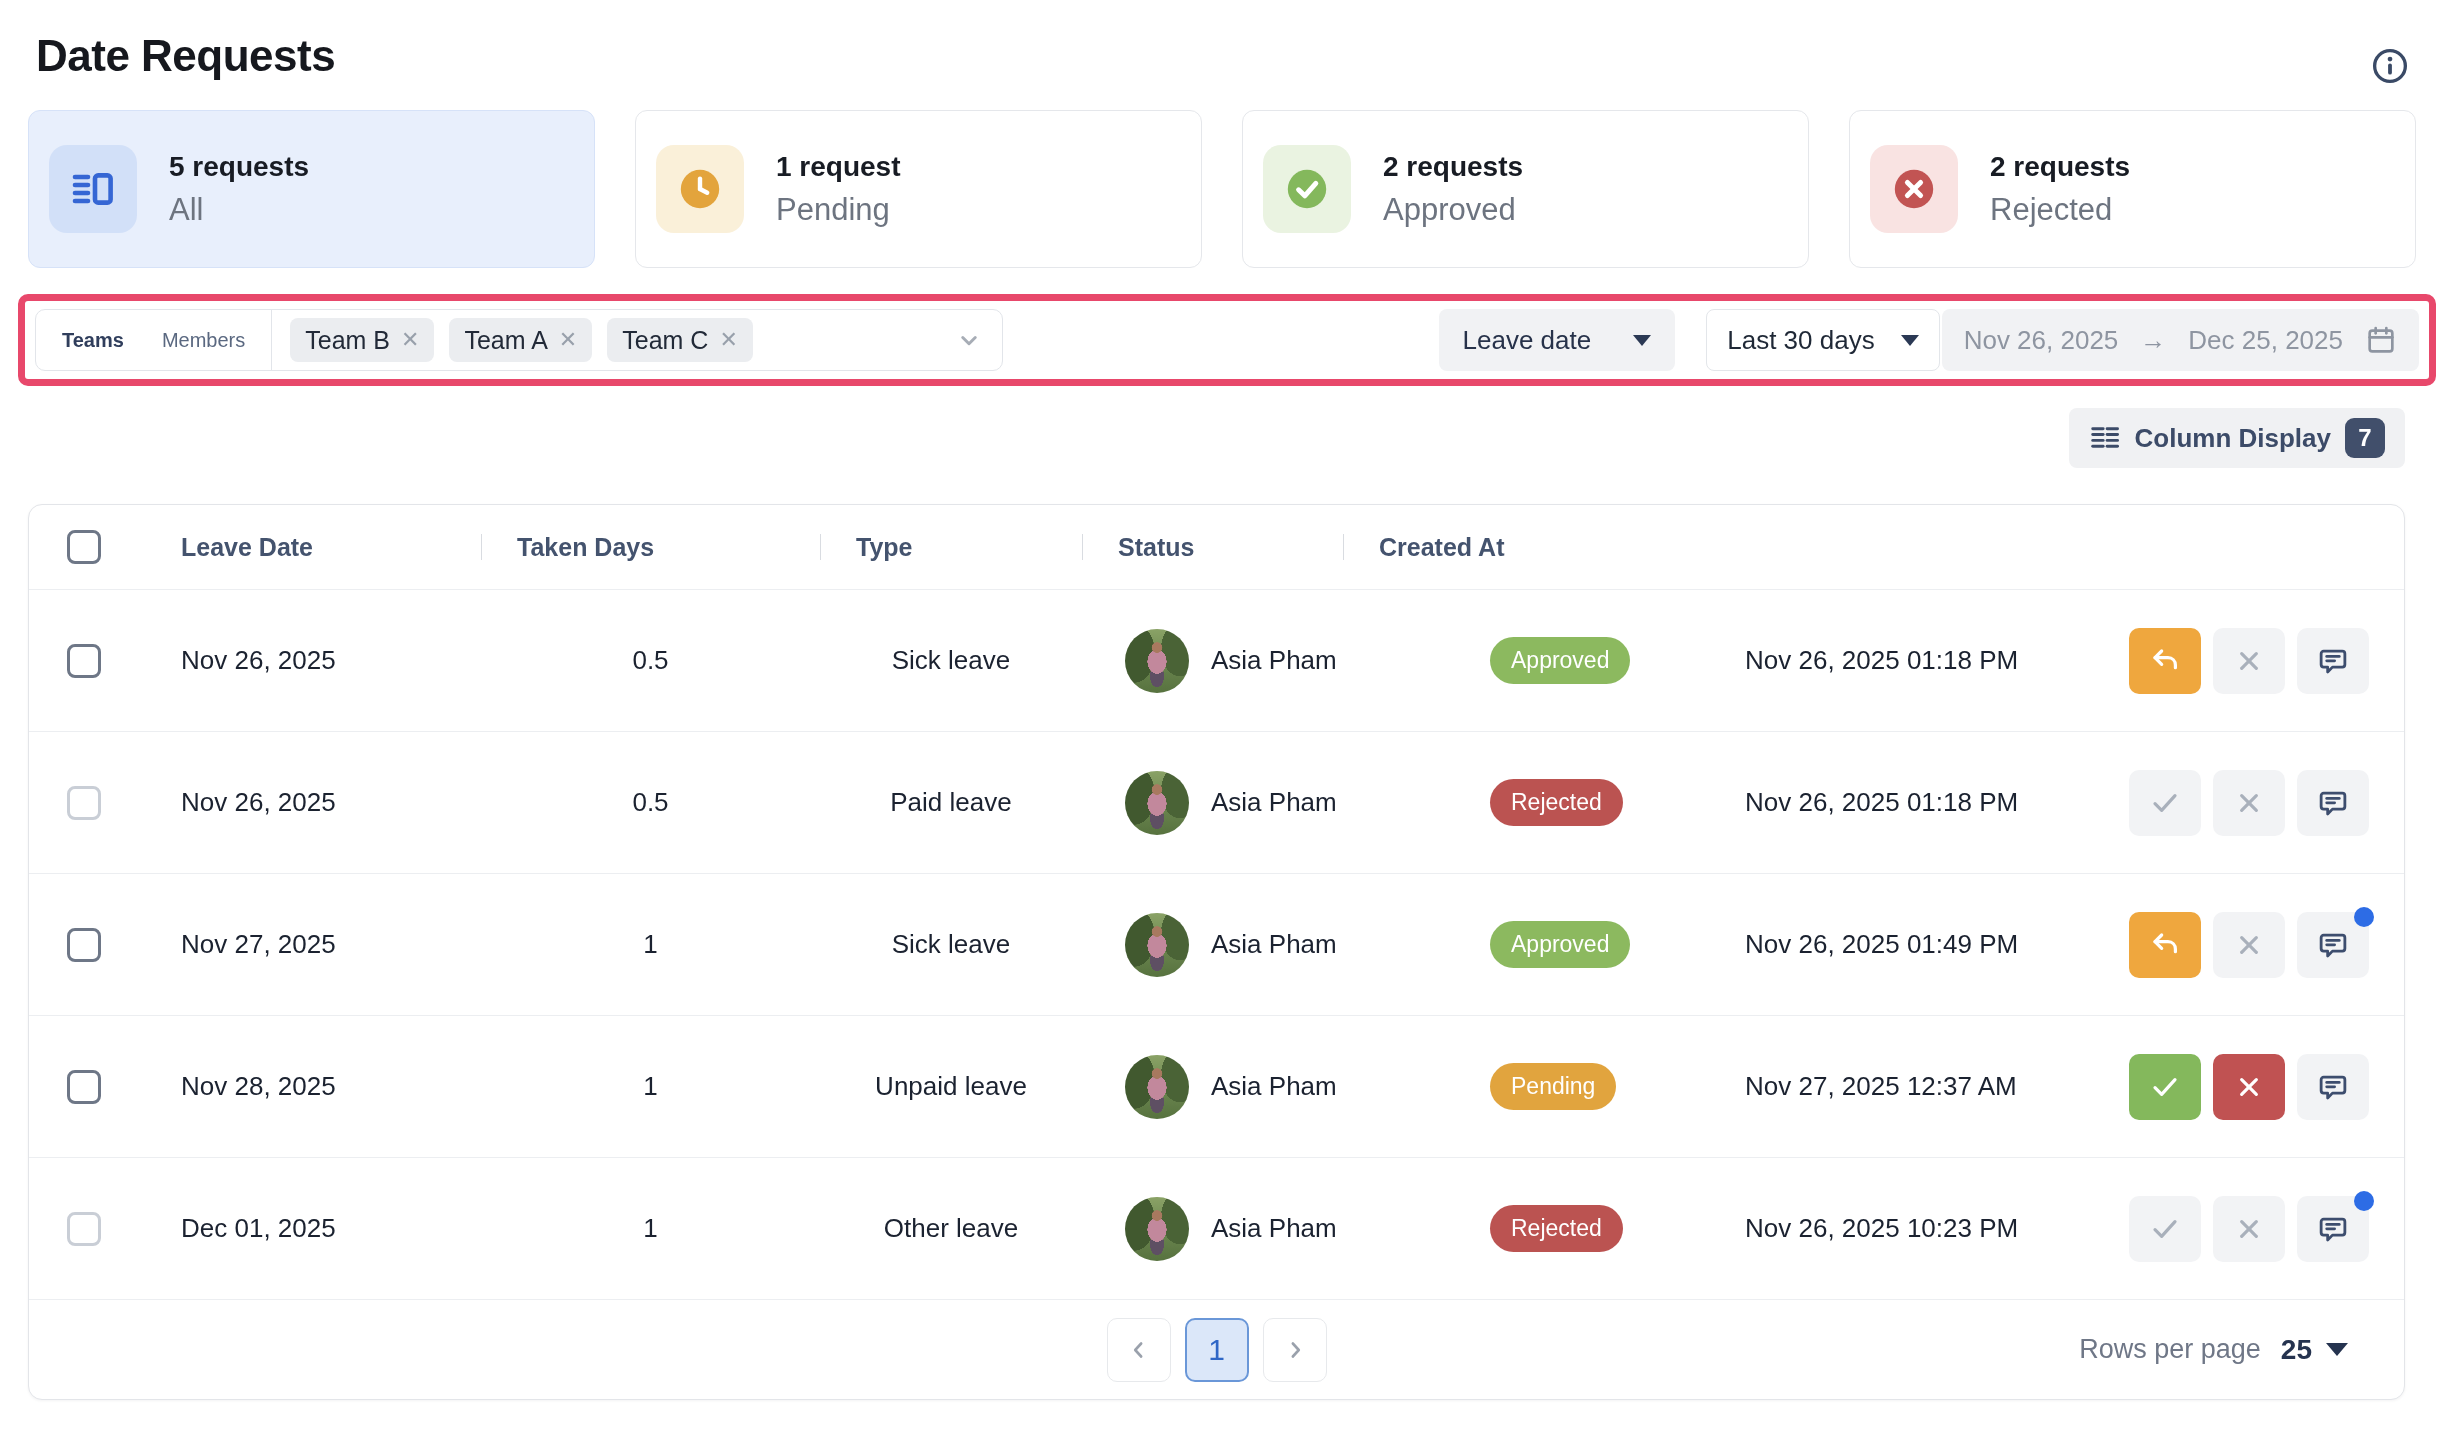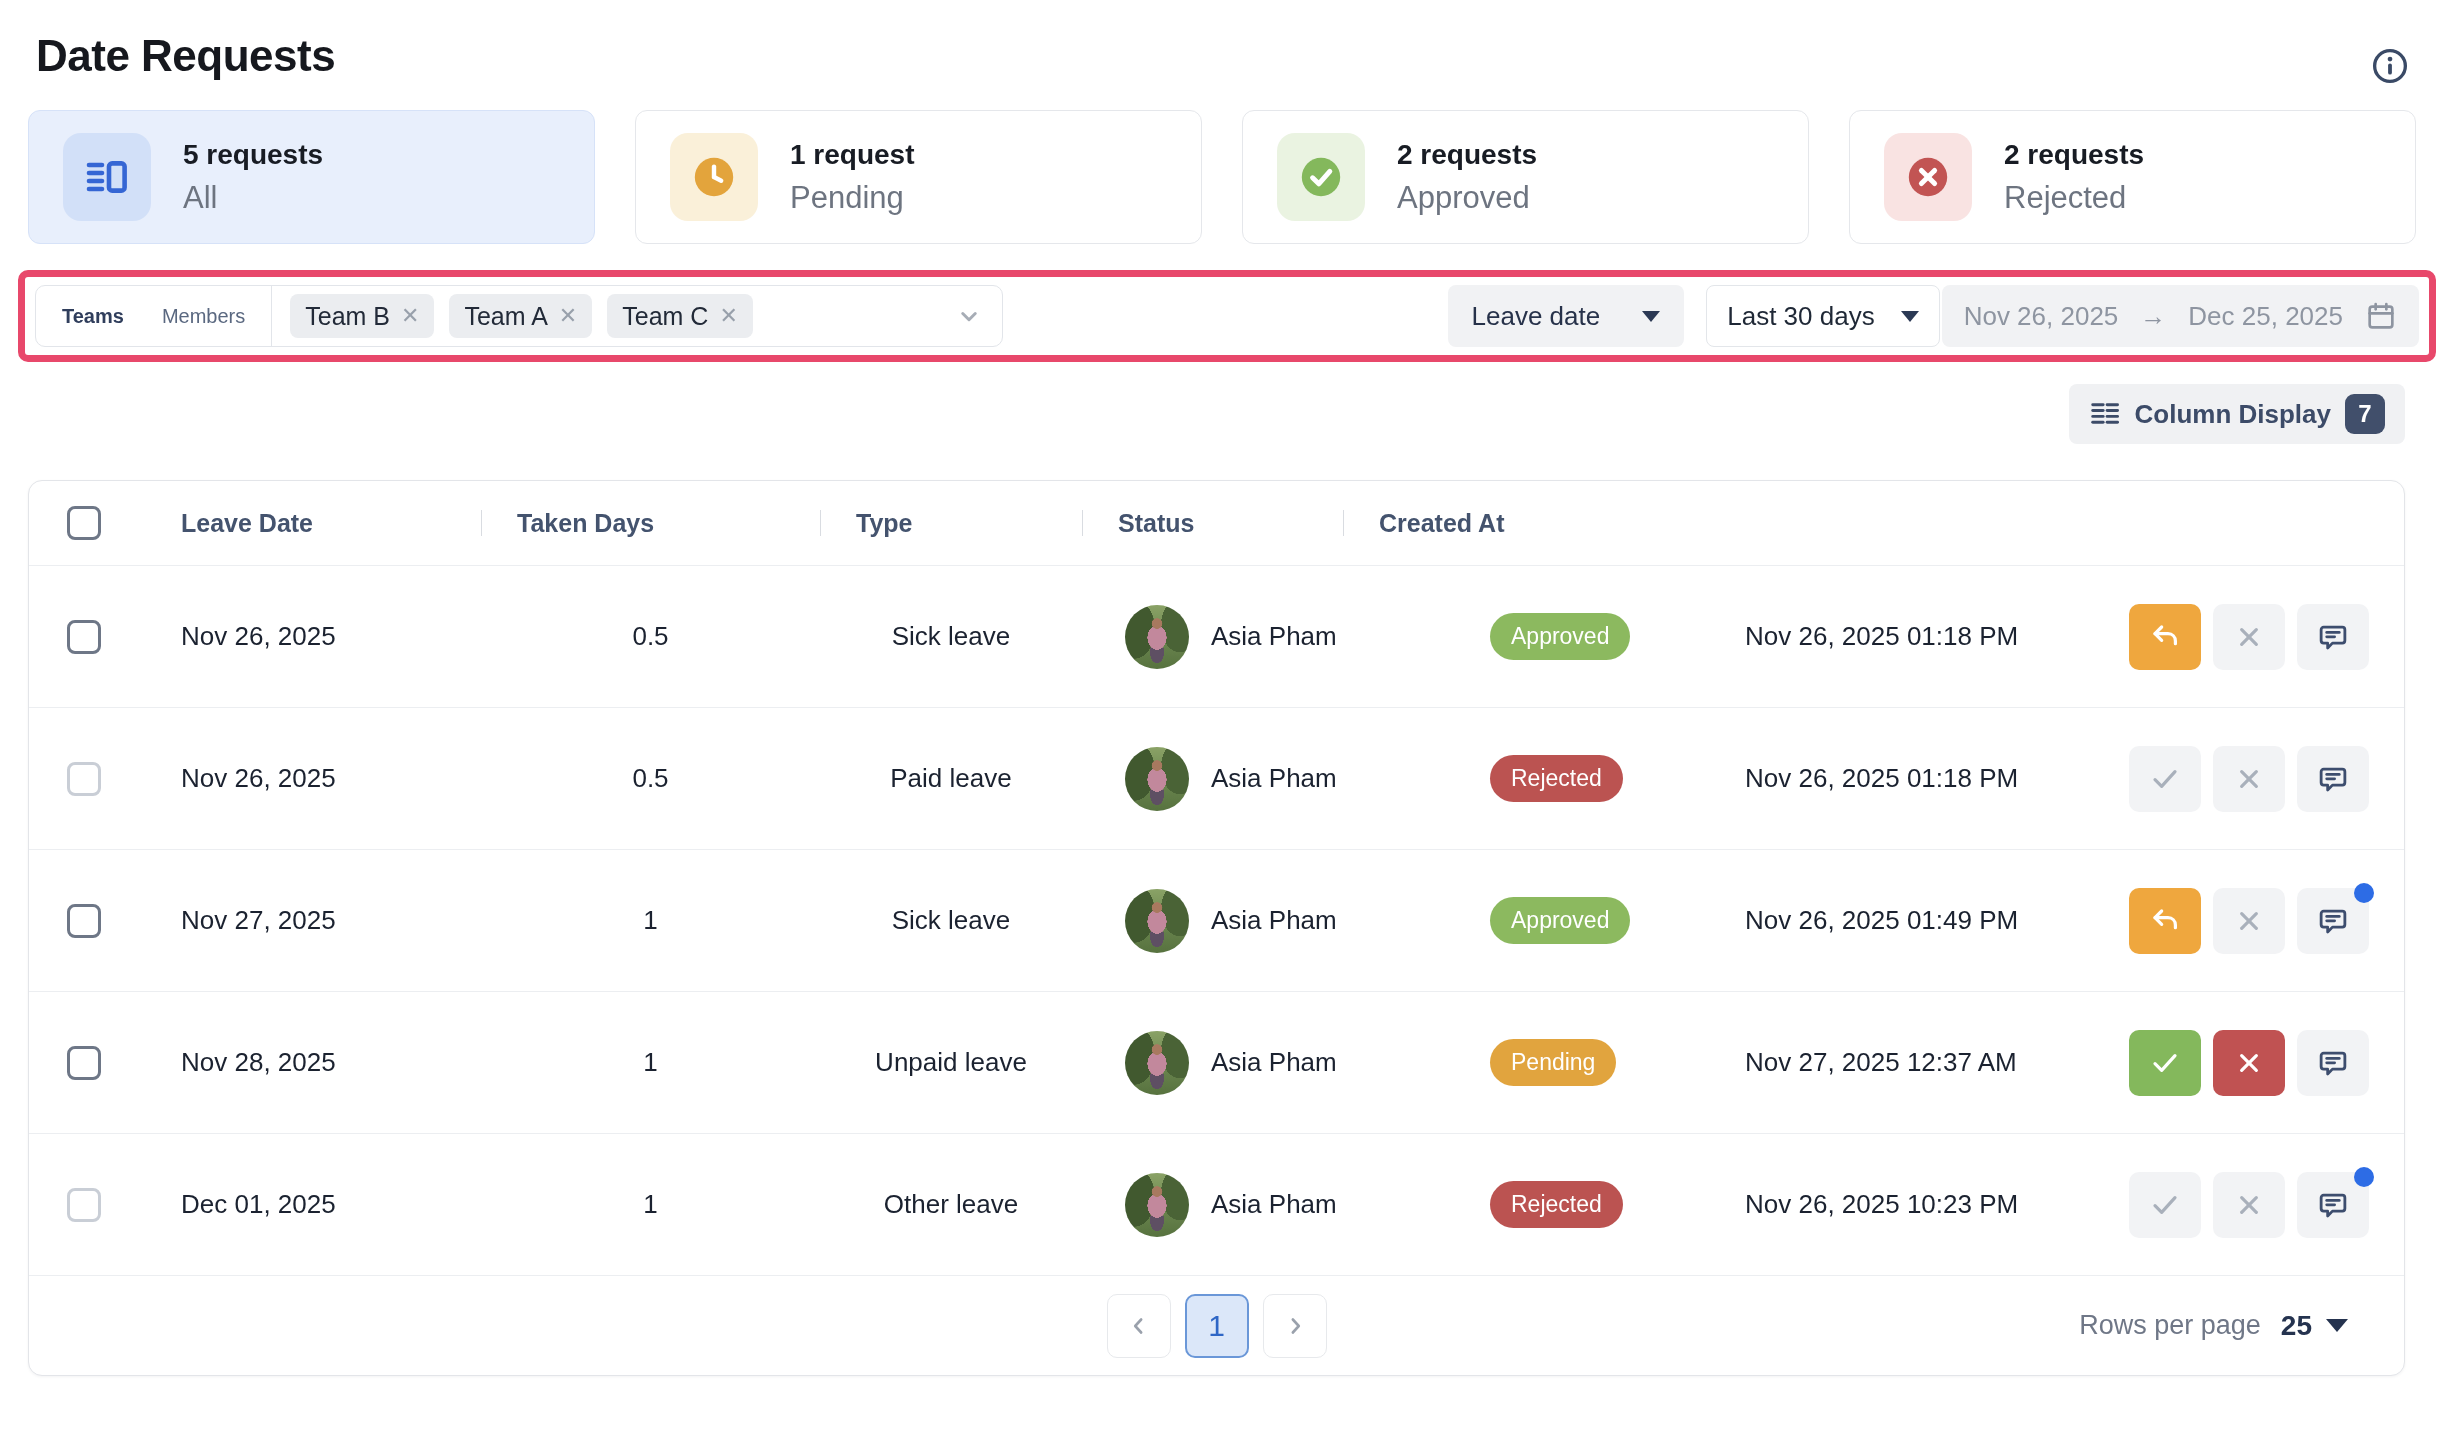--- a/index.html
+++ b/index.html
@@ -9,21 +9,21 @@
 
   .page { position:relative; width:2444px; height:1456px; }
 
   
   .page-head { padding: 28px 36px 0 36px; }
   .page-head h1 { font-size:44px; font-weight:700; color:#16181e; letter-spacing:-0.5px; line-height:56px; }
   .info-btn { position:absolute; top:46px; right:34px; width:40px; height:40px; display:flex; align-items:center; justify-content:center; }
 
   
   .cards { margin: 26px 28px 0 28px; display:grid; grid-template-columns: repeat(4,1fr); gap:40px; }
-  .card { height:134px; background:#fff; border:1px solid #e5e7eb; border-radius:12px; display:flex; align-items:center; padding-left:34px; gap:32px; text-align:left; }
+  .card { height:158px; background:#fff; border:1px solid #e5e7eb; border-radius:12px; display:flex; align-items:center; padding-left:20px; gap:32px; text-align:left; }
   .card.sel { background:#e8effc; border-color:#d6e2f8; }
   .card-icon { width:88px; height:88px; border-radius:18px; display:flex; align-items:center; justify-content:center; flex:0 0 auto; }
   .card-icon.all { background:#d2e0f8; }
   .card-icon.pending { background:#faf0d9; }
   .card-icon.approved { background:#eaf3e1; }
   .card-icon.rejected { background:#f9e3e2; }
   .card-icon svg { width:48px; height:48px; }
   .card-count { font-size:28px; font-weight:700; color:#181c24; }
   .card-label { font-size:31px; color:#6d7480; margin-top:9px; }
 
@@ -39,21 +39,21 @@
   .chips { display:flex; align-items:flex-end; gap:15px; padding:0 18px; }
   .chip { background:#ebedf0; border-radius:8px; height:44px; padding:0 15px; display:flex; align-items:center; font-size:25px; color:#222a38; }
   .chip-x { margin-left:11px; color:#98a0ab; font-size:22px; cursor:pointer; }
   .dd-chevron { margin-left:auto; margin-right:18px; display:flex; }
   .dd-chevron svg { width:30px; height:30px; }
 
   .date-controls { margin-left:auto; display:flex; align-items:center; gap:22px; }
   .ctrl { height:62px; border-radius:8px; display:flex; align-items:center; font-size:26px; }
   .leave-date { background:#f1f2f4; padding:0 24px; gap:42px; color:#27324a; }
   .preset-range { display:flex; align-items:center; gap:2px; }
-  .preset { background:#fff; border:1.5px solid #e3e6ea; padding:0 20px; gap:26px; color:#1f2836; }
+  .preset { background:#fff; border:1.5px solid #e3e6ea; padding:0 20px; gap:26px; color:#1f2836;margin-left:9px; }
   .range { background:#f1f2f4; padding:0 22px; gap:22px; color:#8e95a1; }
   .range svg { width:32px; height:32px; }
   .caret { width:0; height:0; border-left:9px solid transparent; border-right:9px solid transparent; border-top:11px solid #2b3954; }
 
   
   .toolbar { margin: 22px 39px 0 0; display:flex; justify-content:flex-end; }
   .col-display { height:60px; background:#f0f1f3; border-radius:8px; padding:0 20px; display:flex; align-items:center; gap:14px; font-size:26px; font-weight:700; color:#3c4b68; }
   .col-display svg { width:32px; height:32px; }
   .col-badge { width:40px; height:40px; background:#414f6b; color:#fff; border-radius:9px; display:flex; align-items:center; justify-content:center; font-size:24px; font-weight:700; }
 

